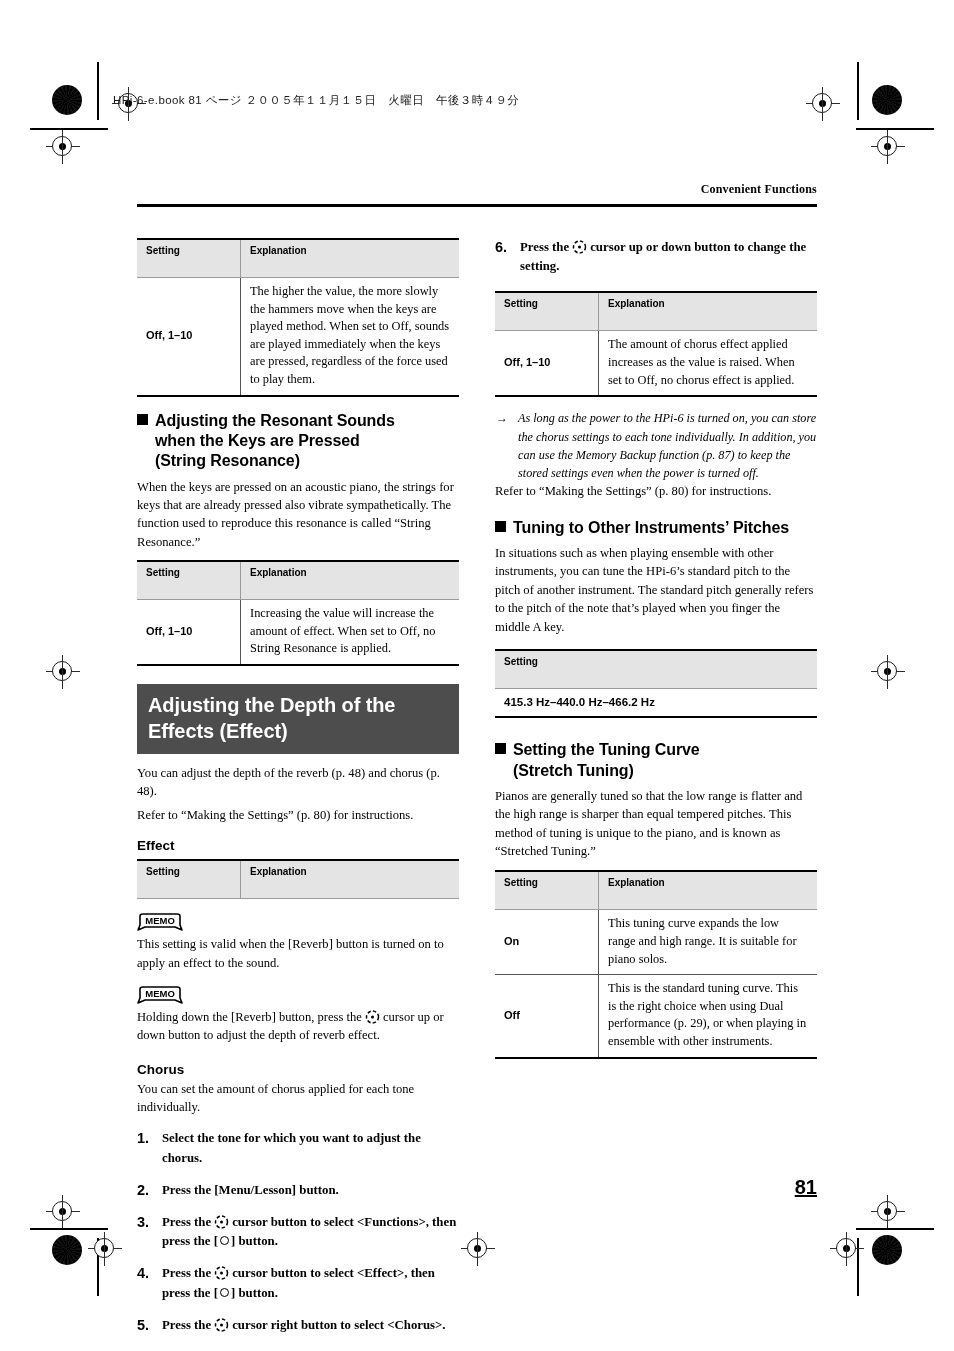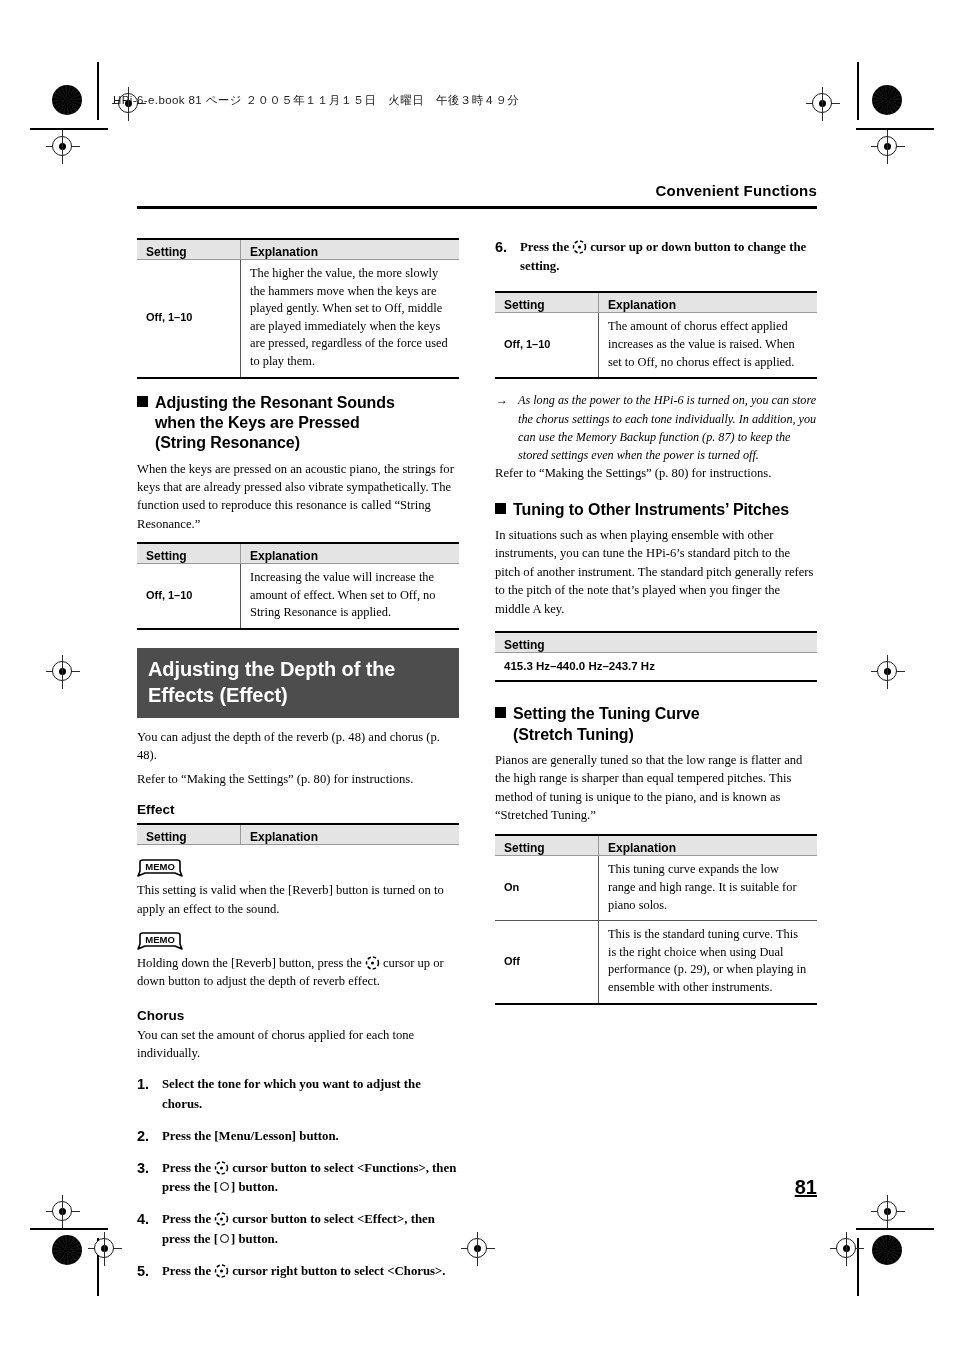--- a/index.html
+++ b/index.html
@@ -76,23 +76,23 @@
 
   
   .runhead {
     position: absolute;
     left: 137px;
     right: 137px;
     top: 182px;
   }
   .runhead .title {
     text-align: right;
-    font-family: Liberation Sans, sans-serif;
-    font-weight: bold;
-    font-size: 15px;
+    font-family: Liberation Serif, serif;
+    font-weight: bold;
+    font-size: 12px;
     letter-spacing: 0.2px;
     color: #000;
   }
   .runhead .rule {
     margin-top: 7px;
     height: 3px;
     background: #000;
   }
 
   
@@ -114,23 +114,23 @@
   table.settings {
     width: 100%;
     border-collapse: collapse;
     margin: 0 0 4px 0;
     table-layout: fixed;
   }
   table.settings th {
     background: #e4e4e4;
     font-family: "Liberation Sans", sans-serif;
     font-weight: bold;
-    font-size: 12px;
+    font-size: 10px;
     text-align: left;
-    padding: 5px 8px 0 9px;
+    padding: 5px 8px 21px 9px;
     color: #000;
     border-top: 2px solid #000;
     border-bottom: 1px solid #9a9a9a;
   }
   table.settings th.c1 { width: 86px; border-right: 1px solid #9a9a9a; }
   table.settings td {
     font-family: "Liberation Serif", serif;
     font-size: 12.4px;
     line-height: 1.42;
     padding: 5px 8px 6px 9px;
@@ -356,21 +356,21 @@
     <div class="col left">
 
       <table class="settings">
         <tbody>
             <tr>
           <th class="c1">Setting</th>
           <th>Explanation</th>
         </tr>
         <tr>
           <td class="c1">Off, 1–10</td>
-          <td>The higher the value, the more slowly the hammers move when the keys are played gently. When set to Off, middle are played immediately when the keys are pressed, regardless of the force used to play them.</td>
+          <td>The higher the value, the more slowly the hammers move when the keys are played method. When set to Off, sounds are played immediately when the keys are pressed, regardless of the force used to play them.</td>
         </tr>
       </tbody>
         </table>
 
       <div class="h-square">
         <span class="sq"></span><span>Adjusting the Resonant Sounds</span>
         <span class="ind">when the Keys are Pressed</span>
         <span class="ind">(String Resonance)</span>
       </div>
 
@@ -504,21 +504,21 @@
       </div>
 
       <p class="body">In situations such as when playing ensemble with other instruments, you can tune the HPi-6’s standard pitch to the pitch of another instrument. The standard pitch generally refers to the pitch of the note that’s played when you finger the middle A key.</p>
 
       <table class="settings" style="margin-top:13px;">
         <tbody>
             <tr>
           <th>Setting</th>
         </tr>
         <tr>
-          <td class="single">415.3 Hz–440.0 Hz–243.7 Hz</td>
+          <td class="single">415.3 Hz–440.0 Hz–466.2 Hz</td>
         </tr>
       </tbody>
         </table>
 
       <div class="h-square" style="margin-top:22px;">
         <span class="sq"></span><span>Setting the Tuning Curve</span>
         <span class="ind">(Stretch Tuning)</span>
       </div>
 
       <p class="body">Pianos are generally tuned so that the low range is flatter and the high range is sharper than equal tempered pitches. This method of tuning is unique to the piano, and is known as “Stretched Tuning.”</p>

